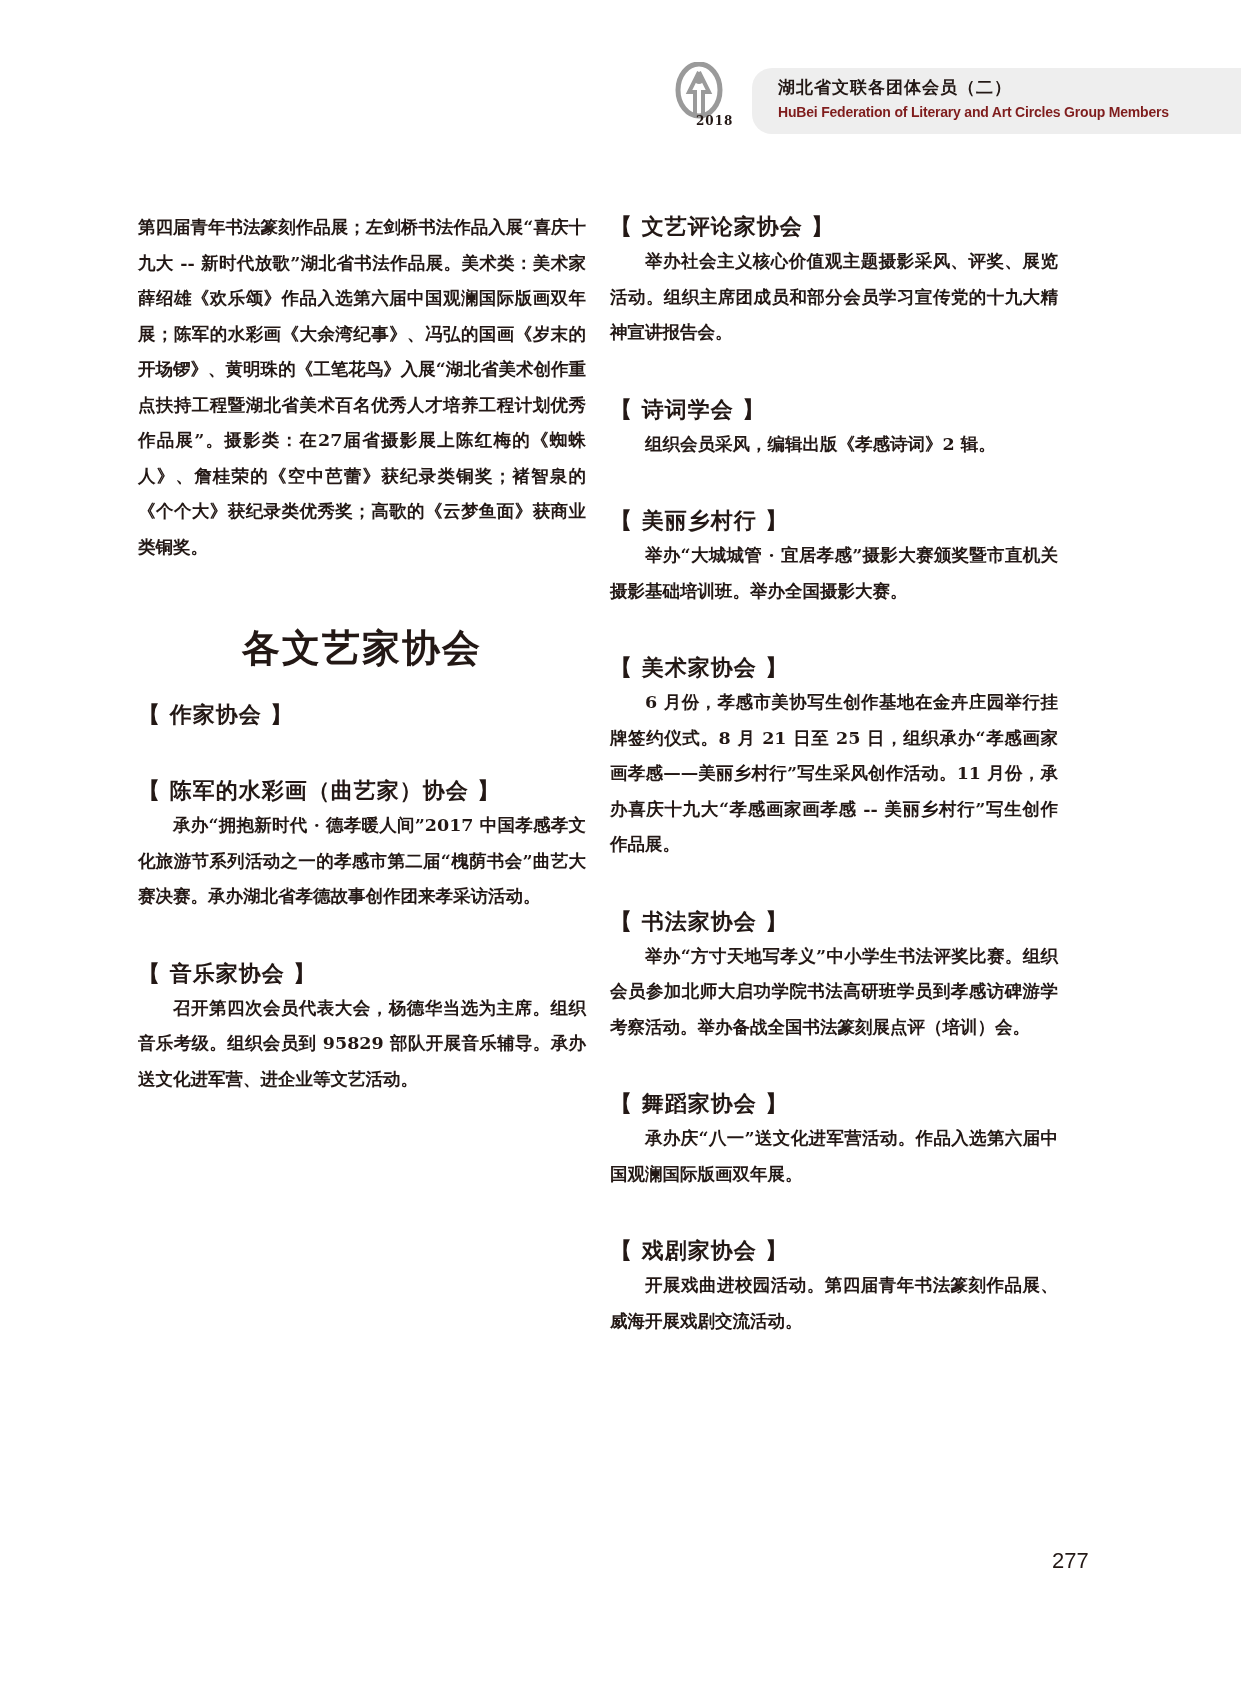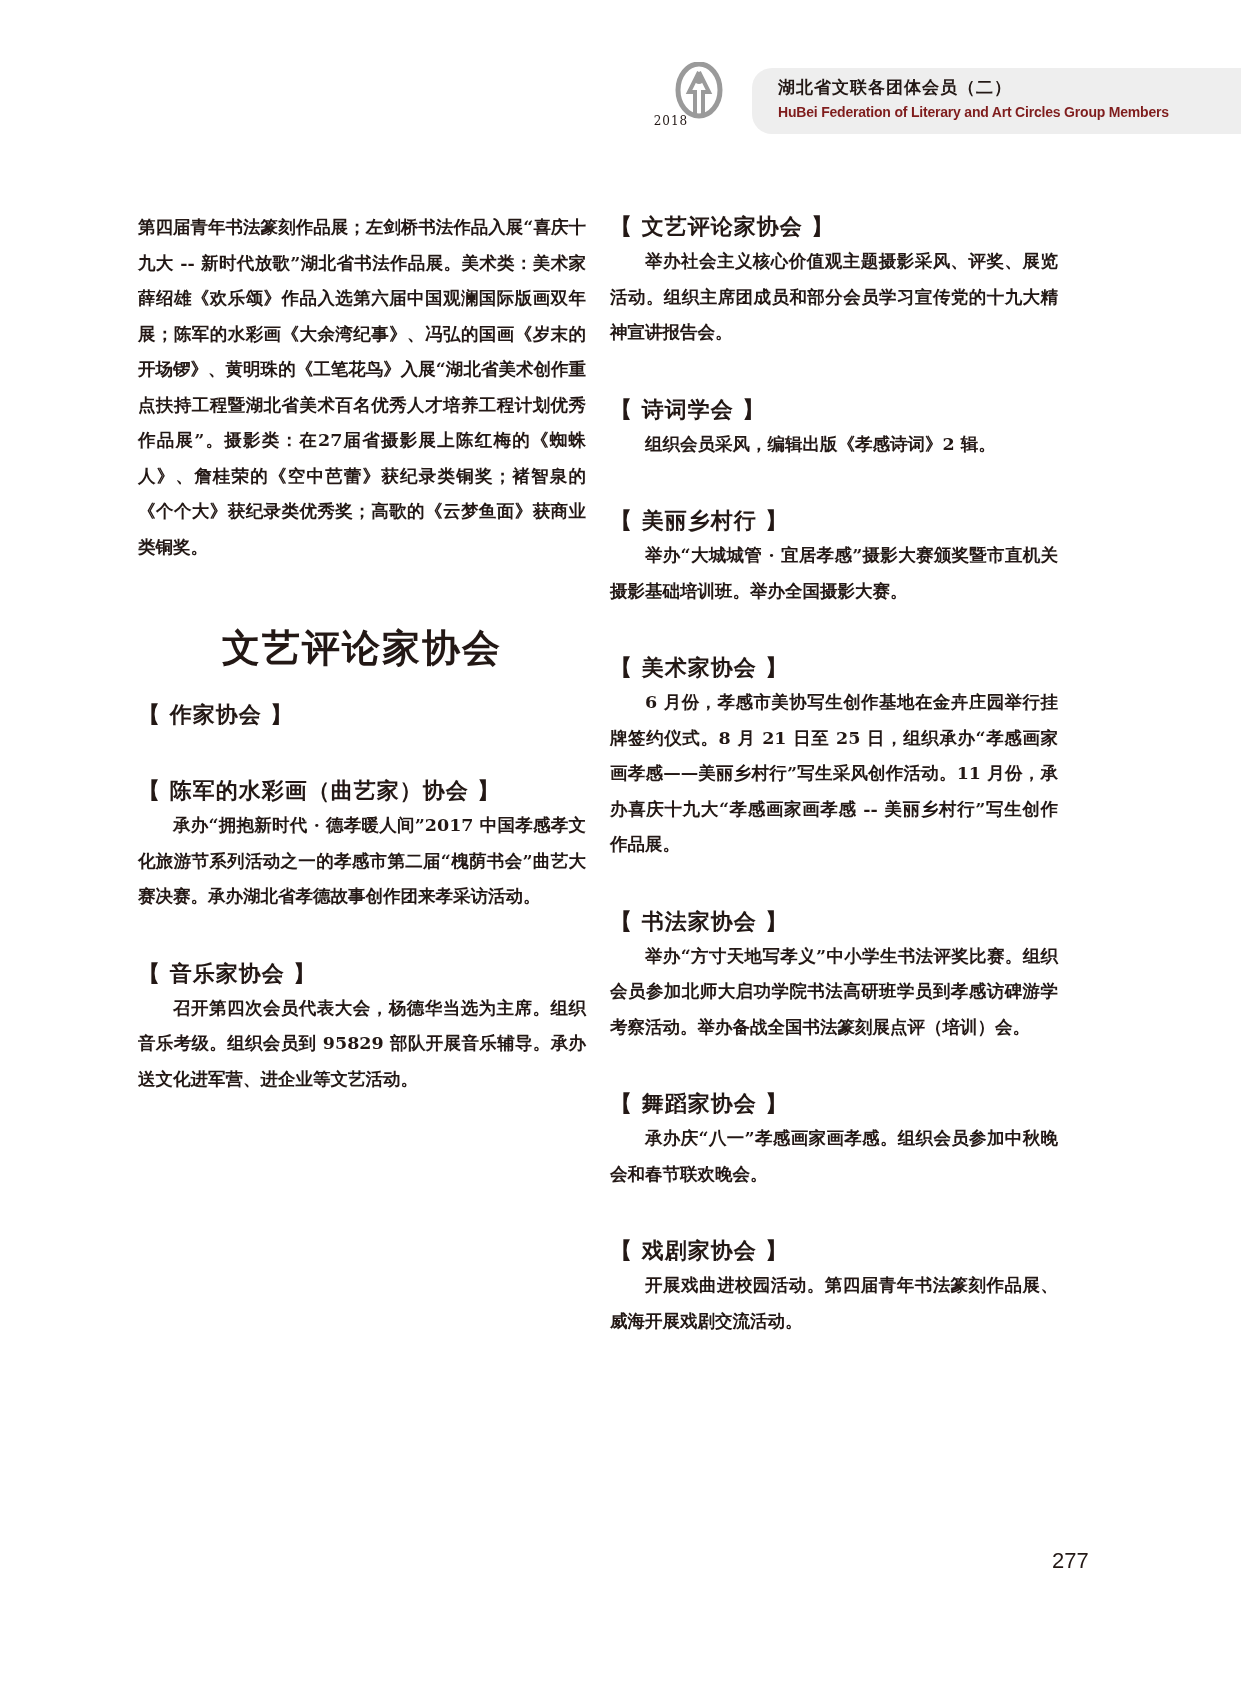--- a/index.html
+++ b/index.html
@@ -5,22 +5,22 @@
     html, body { margin: 0; padding: 0; background: #ffffff; }
     body {
       width: 1241px; height: 1684px; position: relative; overflow: hidden;
       font-family: "DejaVu Serif", "Liberation Serif", serif;
       color: #231815;
     }
     .header-logo {
       position: absolute; left: 675px; top: 62px; width: 48px; height: 62px;
     }
     .header-year {
-      position: absolute; left: 643px; top: 114px; width: 56px; text-align: center;
-      font-family: "DejaVu Serif", serif; font-size: 12px; font-weight: normal; color: #231815;
+      position: absolute; left: 696px; top: 114px; width: 56px; text-align: left;
+      font-family: "DejaVu Serif", serif; font-size: 12px; font-weight: bold; color: #231815;
       letter-spacing: 1px;
     }
     .header-band {
       position: absolute; left: 752px; top: 68px; width: 489px; height: 66px;
       background: #eeeeee; border-top-left-radius: 20px; border-bottom-left-radius: 20px;
     }
     .header-title-cn {
       position: absolute; left: 778px; top: 76px;
       font-family: "DejaVu Sans", sans-serif; font-weight: bold; font-size: 17px; color: #231815;
       letter-spacing: 1px;
@@ -62,21 +62,21 @@
   </svg>
   <div class="header-year">2018</div>
   <div class="header-band"></div>
   <div class="header-title-cn">湖北省文联各团体会员（二）</div>
   <div class="header-title-en">HuBei Federation of Literary and Art Circles Group Members</div>
 </div>
 
 <div class="col col-left">
   <p class="para">第四届青年书法篆刻作品展；左剑桥书法作品入展“喜庆十九大 -- 新时代放歌”湖北省书法作品展。美术类：美术家薛绍雄《欢乐颂》作品入选第六届中国观澜国际版画双年展；陈军的水彩画《大余湾纪事》、冯弘的国画《岁末的开场锣》、黄明珠的《工笔花鸟》入展“湖北省美术创作重点扶持工程暨湖北省美术百名优秀人才培养工程计划优秀作品展”。摄影类：在27届省摄影展上陈红梅的《蜘蛛人》、詹桂荣的《空中芭蕾》获纪录类铜奖；褚智泉的《个个大》获纪录类优秀奖；高歌的《云梦鱼面》获商业类铜奖。</p>
   <div style="height:58px"></div>
-  <h1 class="big-title">文艺评论家协会</h1>
+  <h1 class="big-title">各文艺家协会</h1>
   <div style="height:24px"></div>
 
   <div>
     <h2 class="sec-head">【 作家协会 】</h2>
   </div>
   <div style="height:42px"></div>
 
   <div>
     <h2 class="sec-head">【 陈军的水彩画（曲艺家）协会 】</h2>
     <p class="para indent">承办“拥抱新时代 · 德孝暖人间”2017 中国孝感孝文化旅游节系列活动之一的孝感市第二届“槐荫书会”曲艺大赛决赛。承办湖北省孝德故事创作团来孝采访活动。</p>
@@ -115,21 +115,21 @@
   <div style="height:42px"></div>
 
   <div>
     <h2 class="sec-head">【 书法家协会 】</h2>
     <p class="para indent">举办“方寸天地写孝义”中小学生书法评奖比赛。组织会员参加北师大启功学院书法高研班学员到孝感访碑游学考察活动。举办备战全国书法篆刻展点评（培训）会。</p>
   </div>
   <div style="height:42px"></div>
 
   <div>
     <h2 class="sec-head">【 舞蹈家协会 】</h2>
-    <p class="para indent">承办庆“八一”孝感画家画孝感。组织会员参加中秋晚会和春节联欢晚会。</p>
+    <p class="para indent">承办庆“八一”送文化进军营活动。作品入选第六届中国观澜国际版画双年展。</p>
   </div>
   <div style="height:42px"></div>
 
   <div>
     <h2 class="sec-head">【 戏剧家协会 】</h2>
     <p class="para indent">开展戏曲进校园活动。第四届青年书法篆刻作品展、威海开展戏剧交流活动。</p>
   </div>
 </div>
 
 <div class="page-number">277</div>

